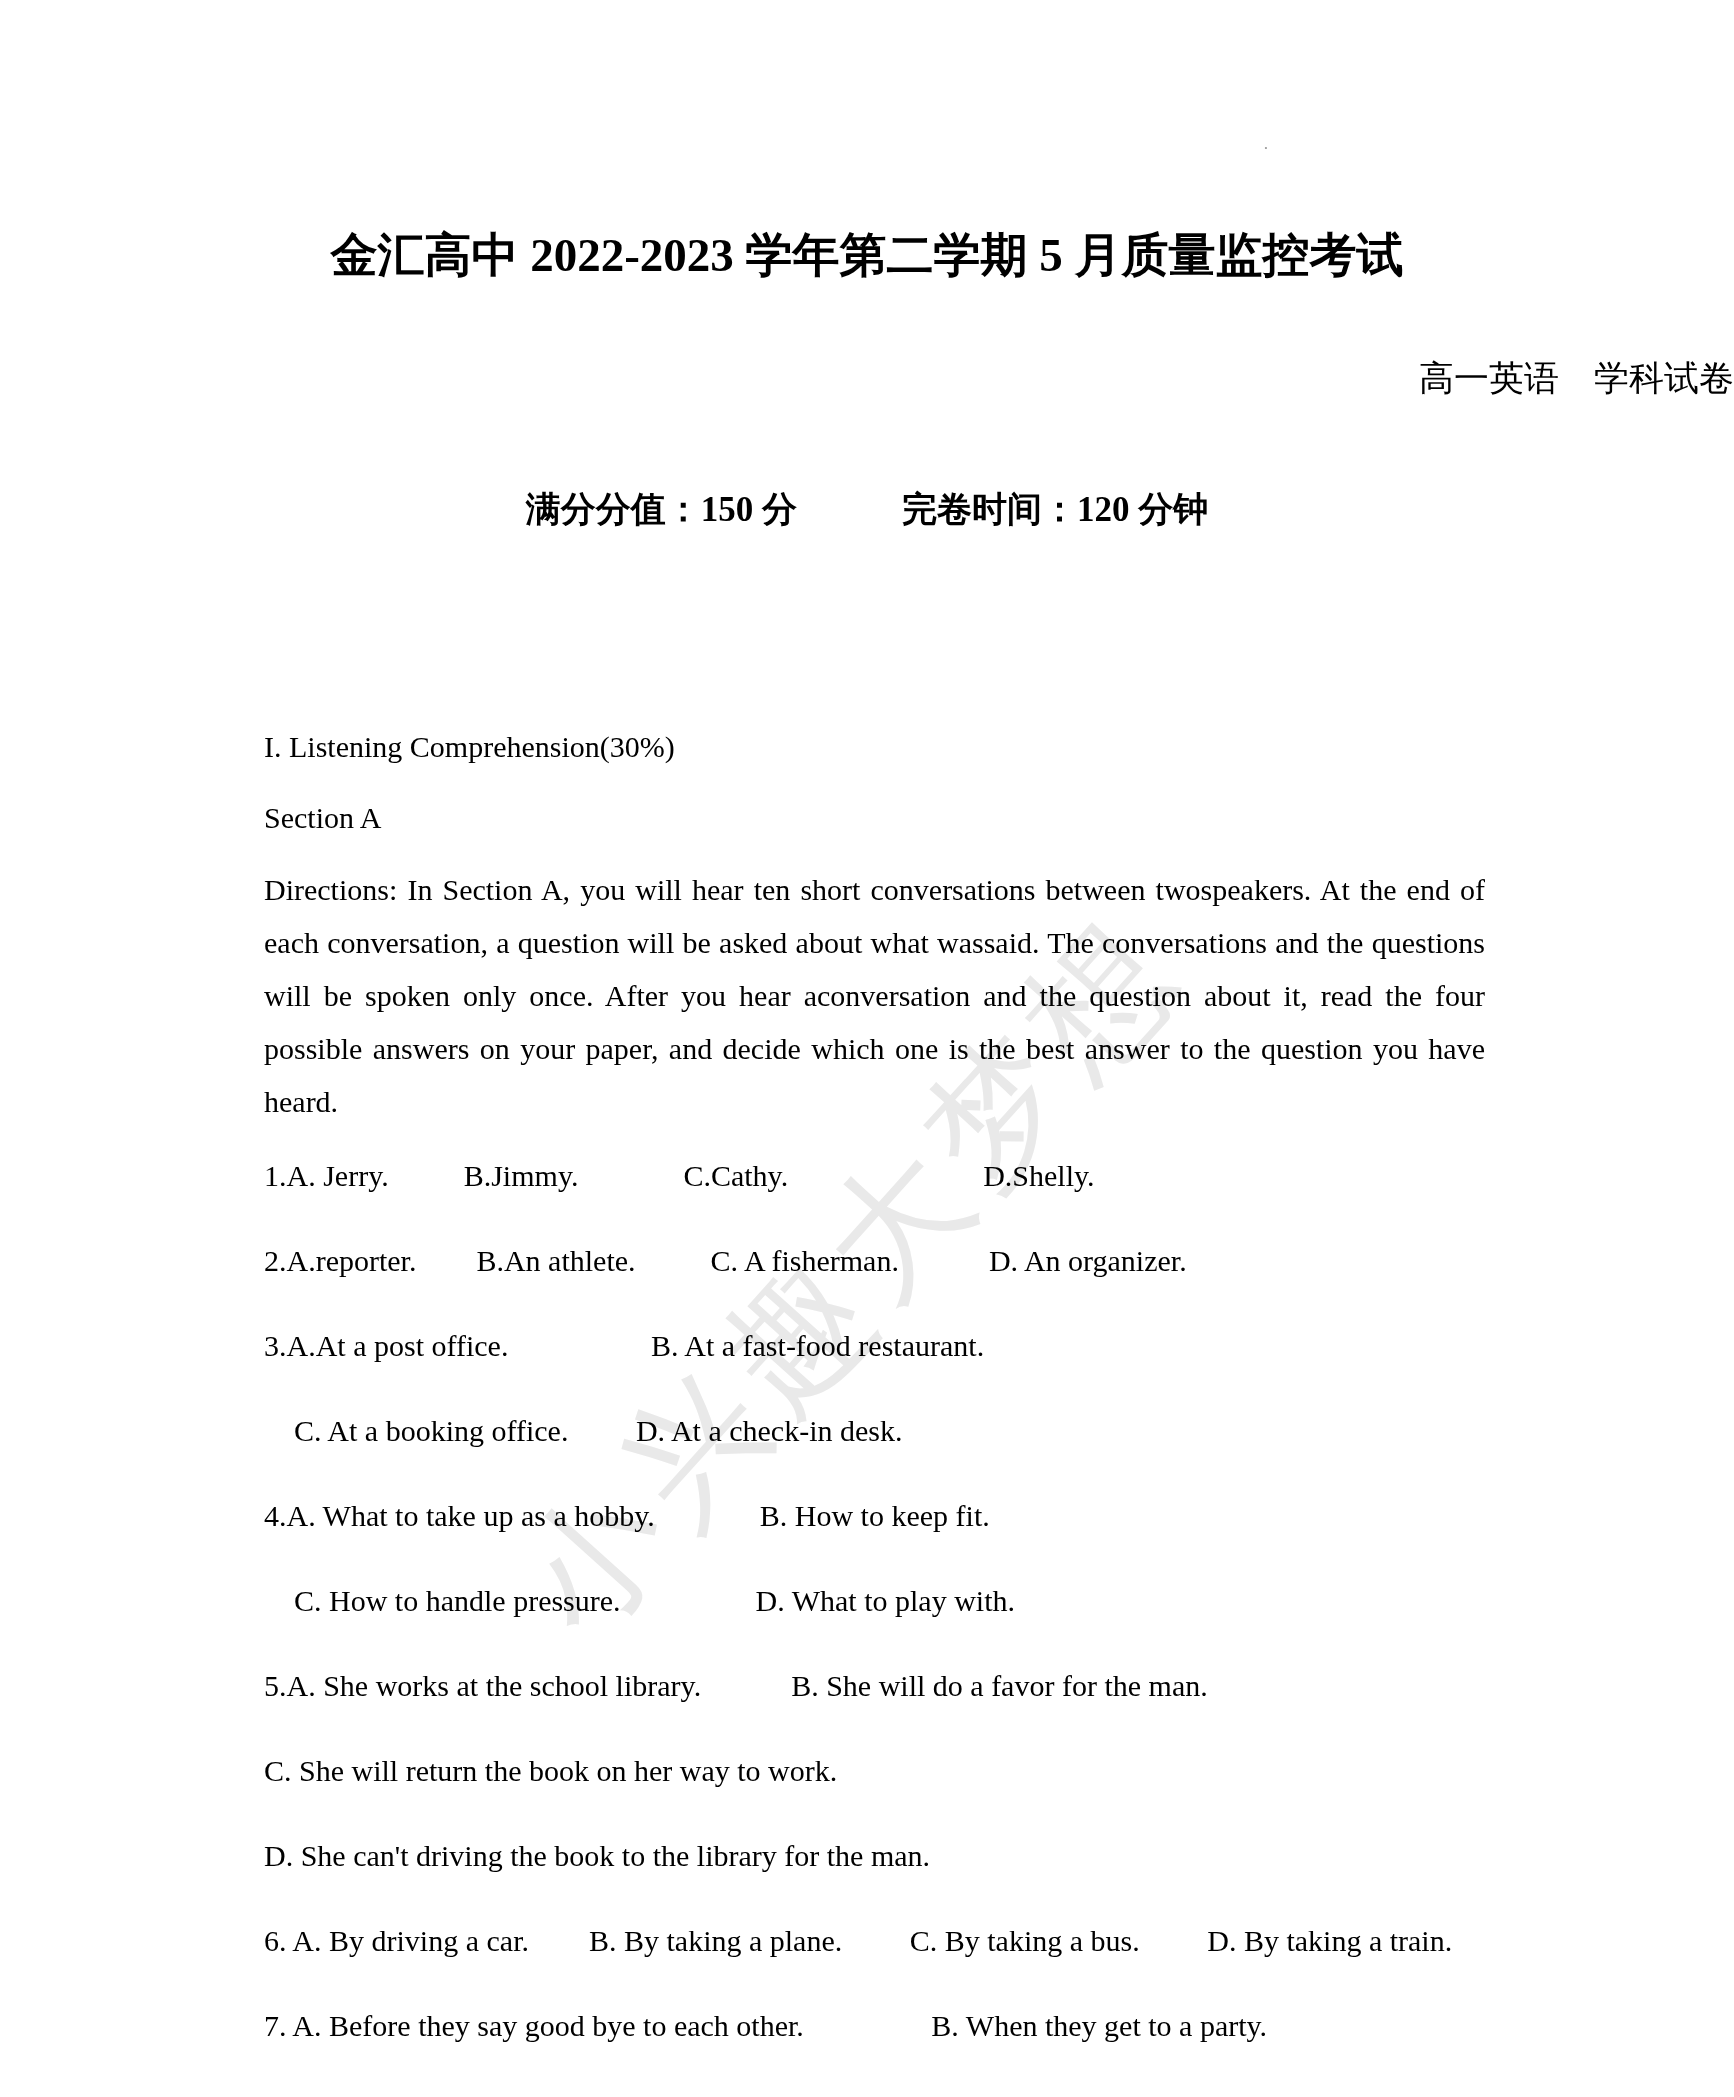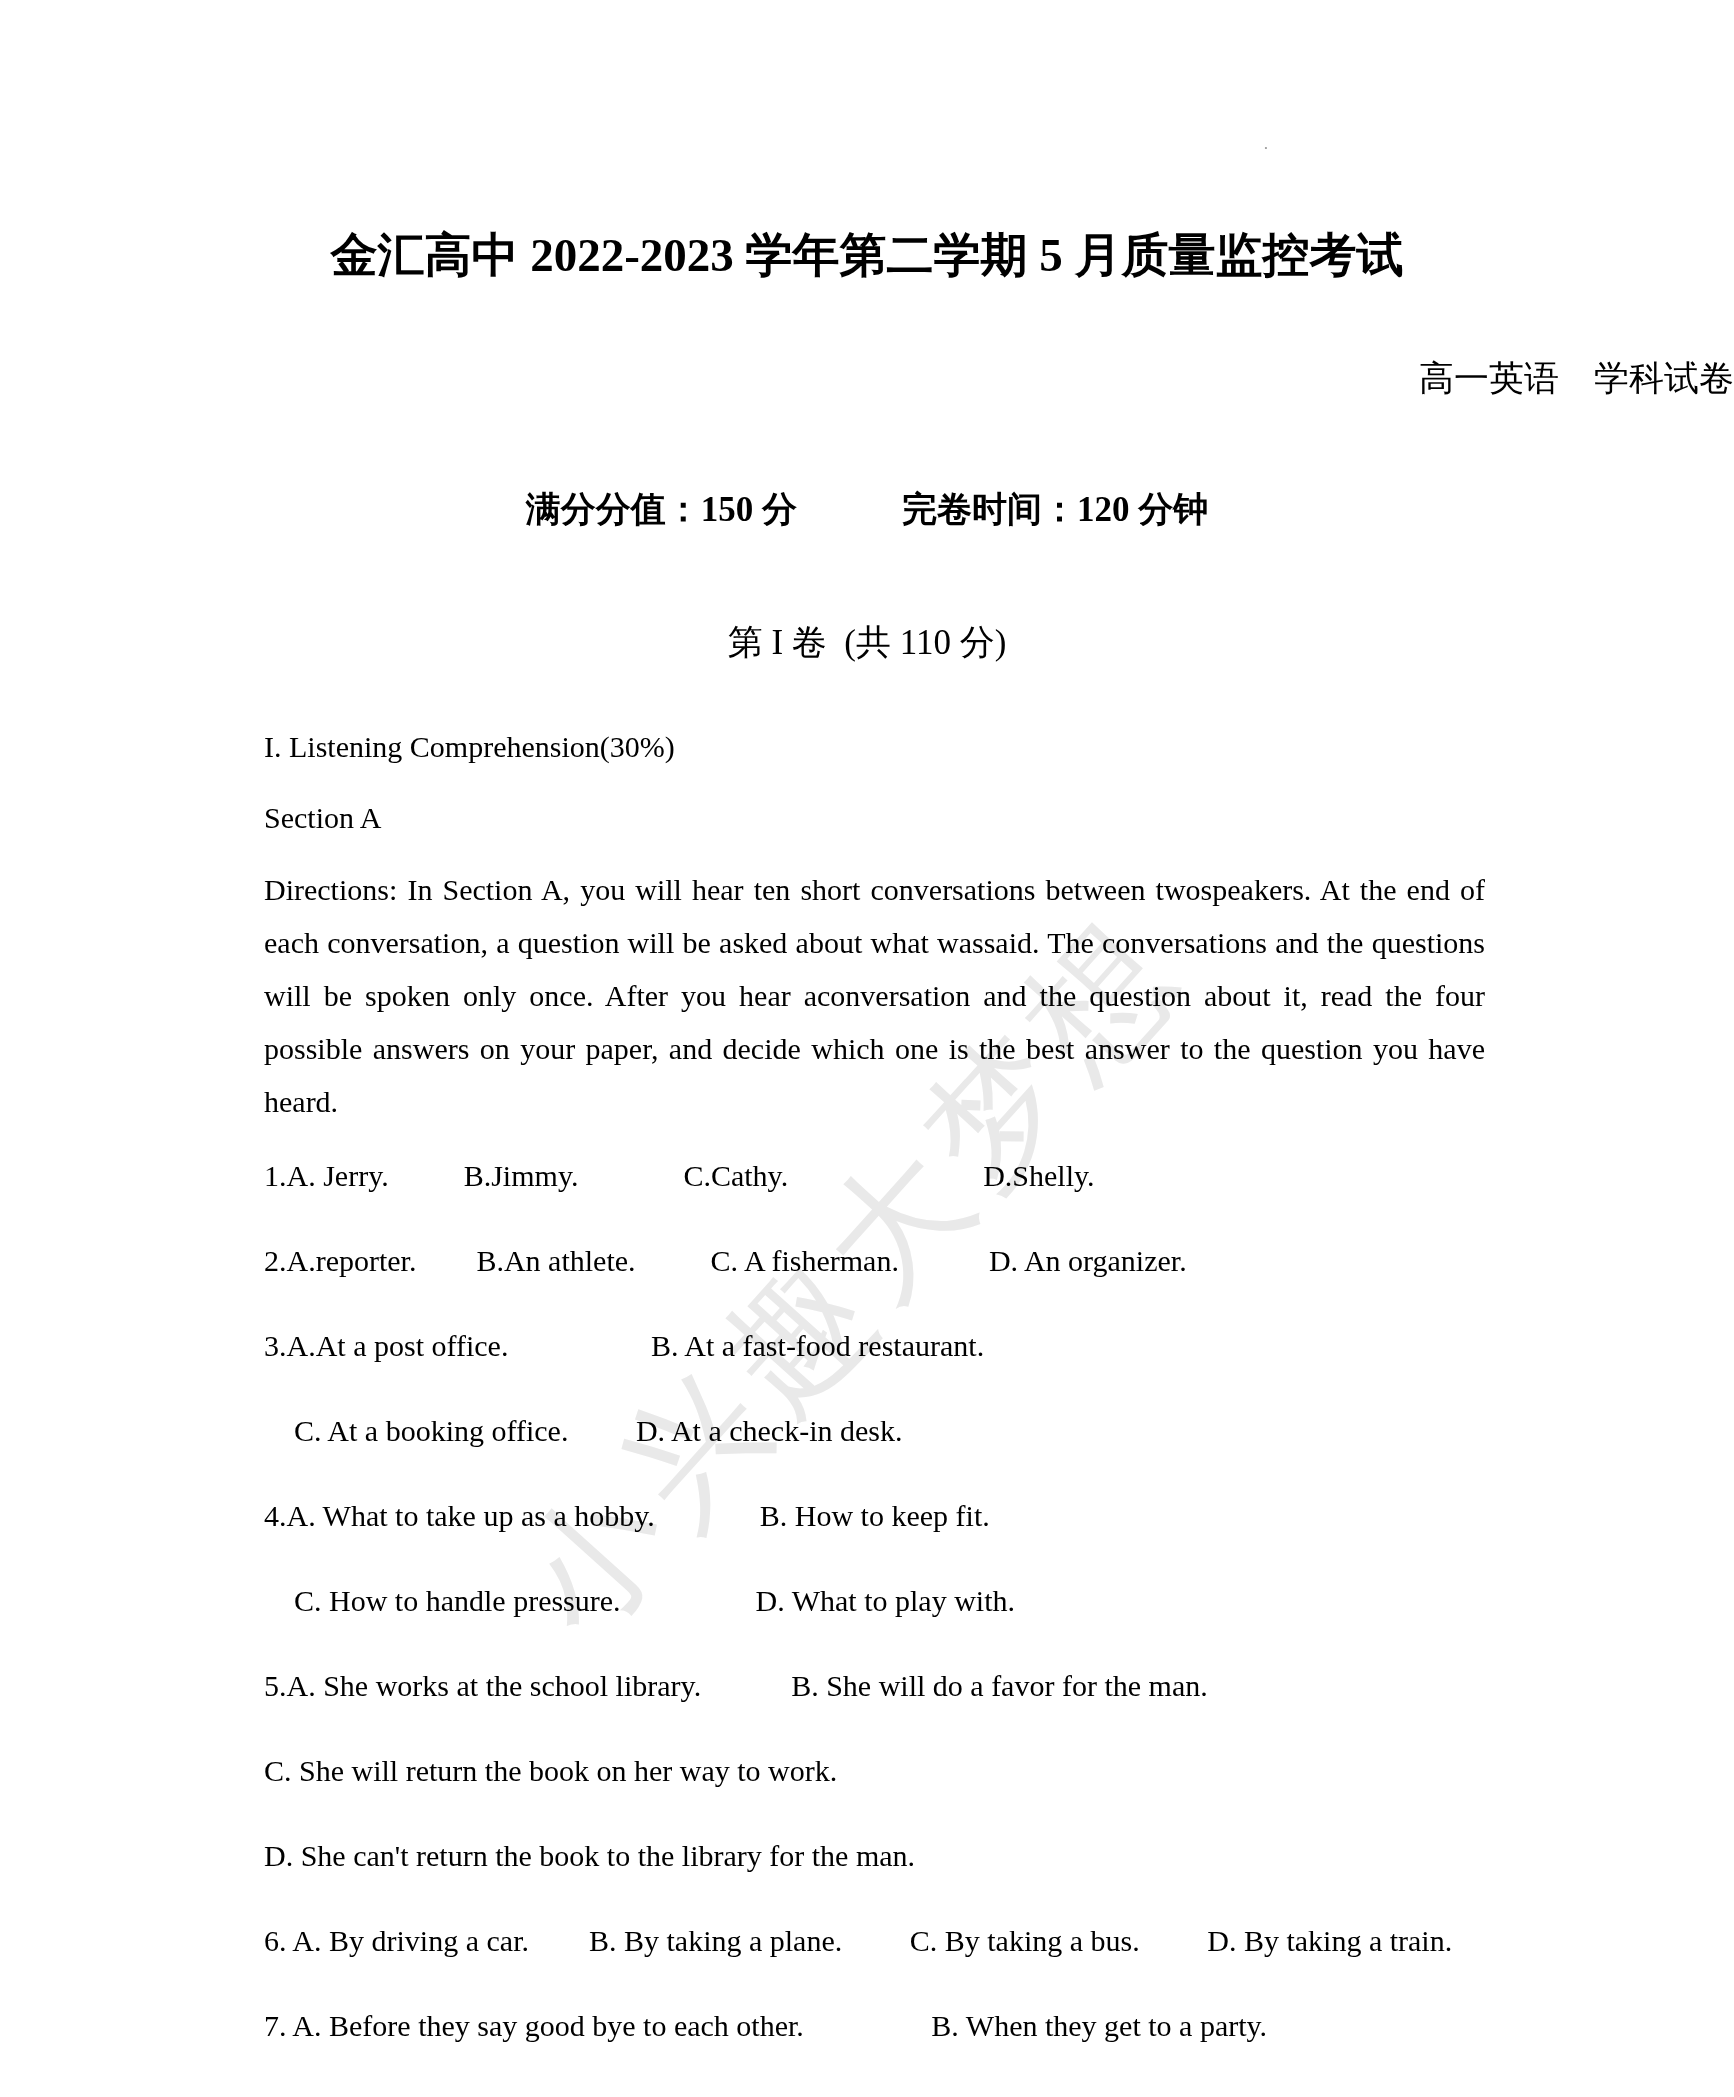--- a/index.html
+++ b/index.html
@@ -93,38 +93,37 @@
   <div class="abs watermark">小兴趣大梦想</div>
 
   <div class="abs stray-mark">·</div>
 
   <div class="abs exam-title">金汇高中 2022-2023 学年第二学期 5 月质量监控考试</div>
 
   <div class="abs subject-title">高一英语　学科试卷</div>
 
   <div class="abs score-info">满分分值：150 分　　    完卷时间：120 分钟</div>
 
-  <div class="abs part-heading">第 I 卷  (共 110 分)</div>
 
   <div class="abs listening-heading">I. Listening Comprehension(30%)</div>
 
   <div class="abs section-a">Section A</div>
 
   <div class="abs directions">Directions: In Section A, you will hear ten short conversations between twospeakers. At the end of each conversation, a question will be asked about what wassaid. The conversations and the questions will be spoken only once. After you hear aconversation and the question about it, read the four possible answers on your paper, and decide which one is the best answer to the question you have heard.</div>
 
   <div class="abs questions">
     <div class="qline">1.A. Jerry.          B.Jimmy.              C.Cathy.                          D.Shelly.</div>
     <div class="qline">2.A.reporter.        B.An athlete.          C. A fisherman.            D. An organizer.</div>
     <div class="qline">3.A.At a post office.                   B. At a fast-food restaurant.</div>
     <div class="qline">    C. At a booking office.         D. At a check-in desk.</div>
     <div class="qline">4.A. What to take up as a hobby.              B. How to keep fit.</div>
     <div class="qline">    C. How to handle pressure.                  D. What to play with.</div>
     <div class="qline">5.A. She works at the school library.            B. She will do a favor for the man.</div>
     <div class="qline">C. She will return the book on her way to work.</div>
-    <div class="qline">D. She can't return the book to the library for the man.</div>
+    <div class="qline">D. She can't driving the book to the library for the man.</div>
     <div class="qline">6. A. By driving a car.        B. By taking a plane.         C. By taking a bus.         D. By taking a train.</div>
     <div class="qline">7. A. Before they say good bye to each other.                 B. When they get to a party.</div>
     <div class="qline">    C. Before they have a meal.                D. When they stay there for a long time.</div>
 
   </div>
 
 </div>
 
 
 </body></html>

